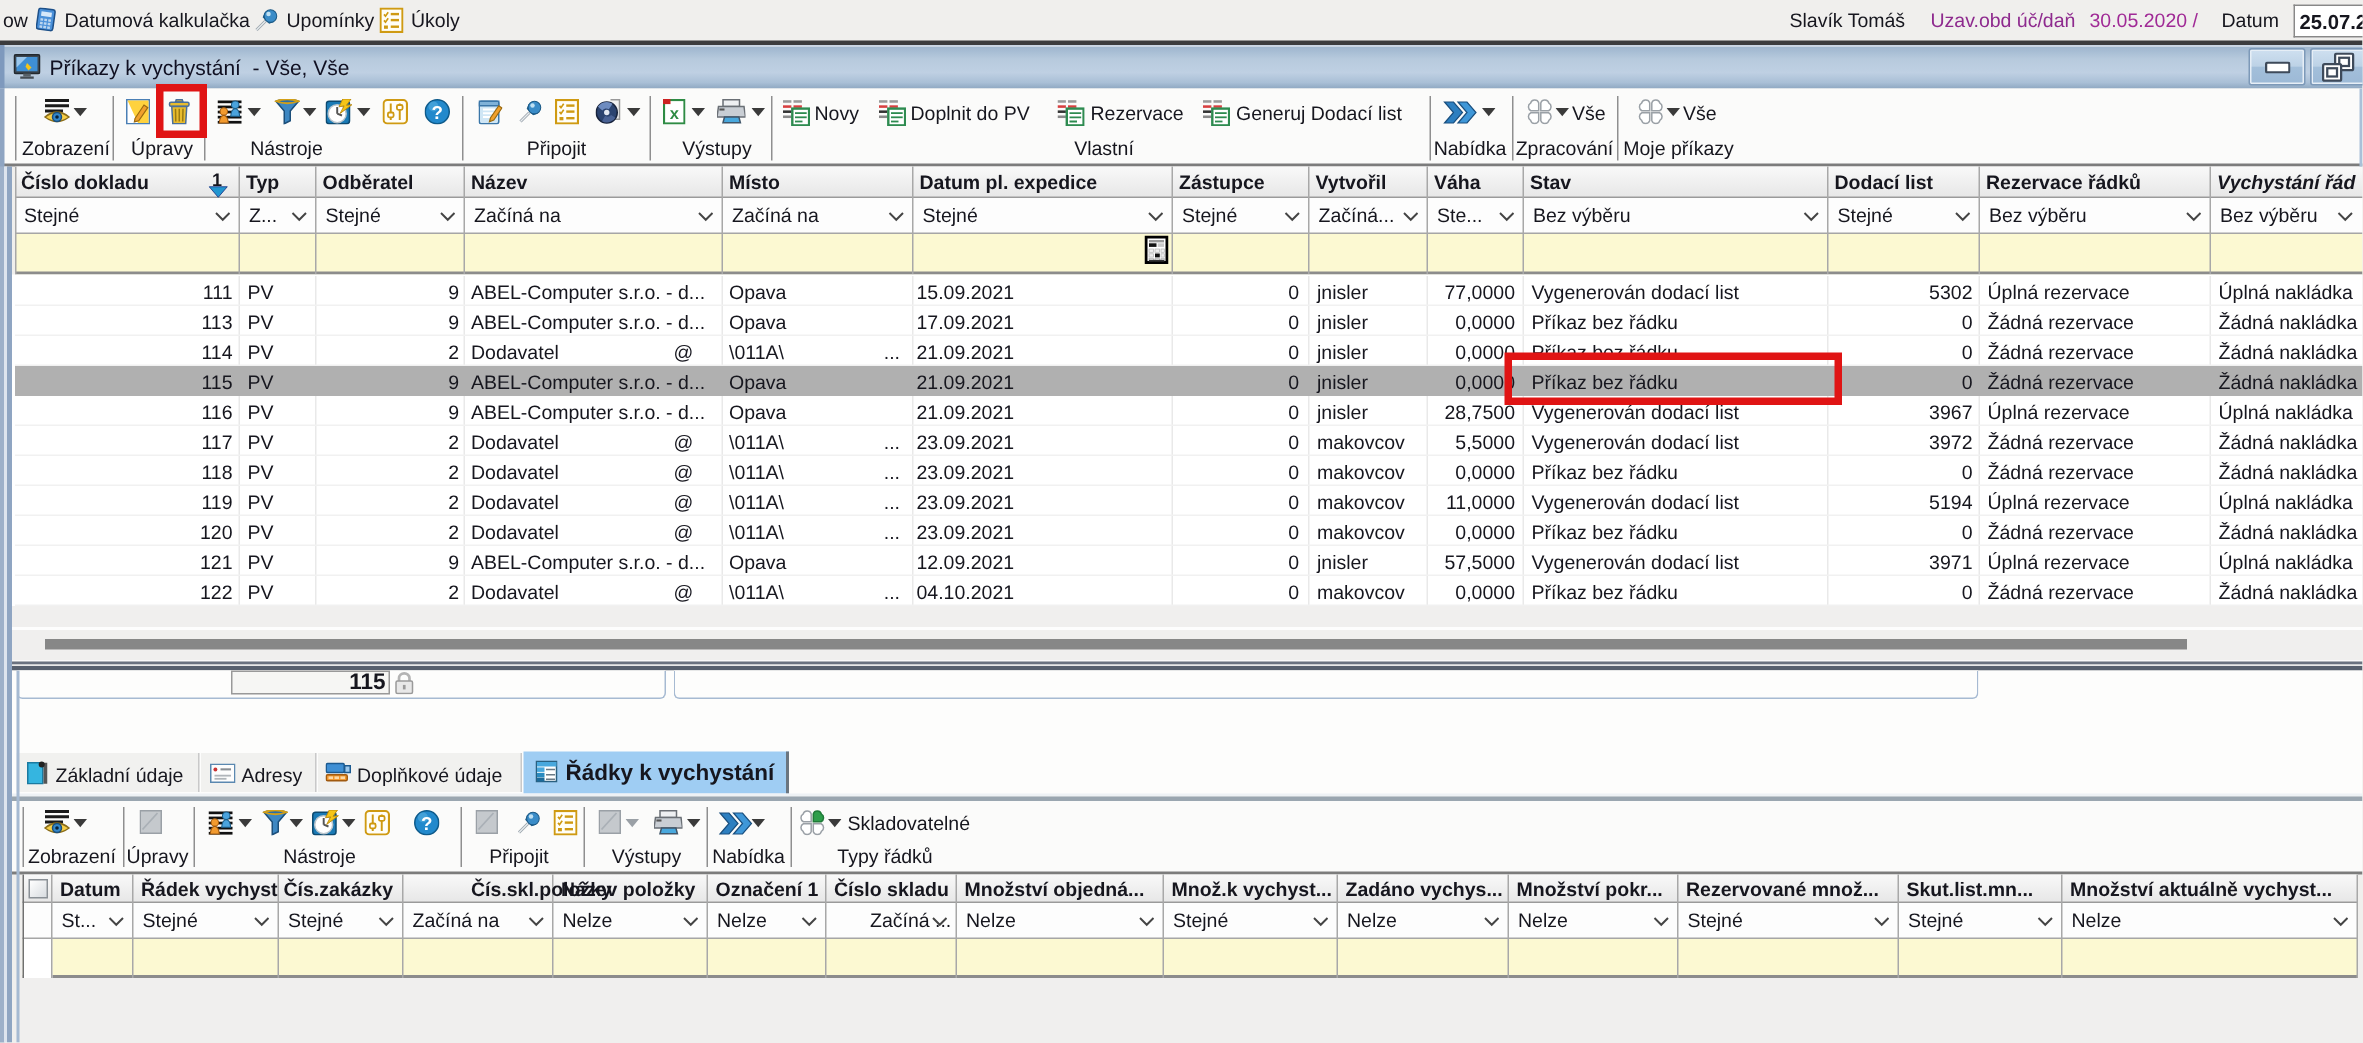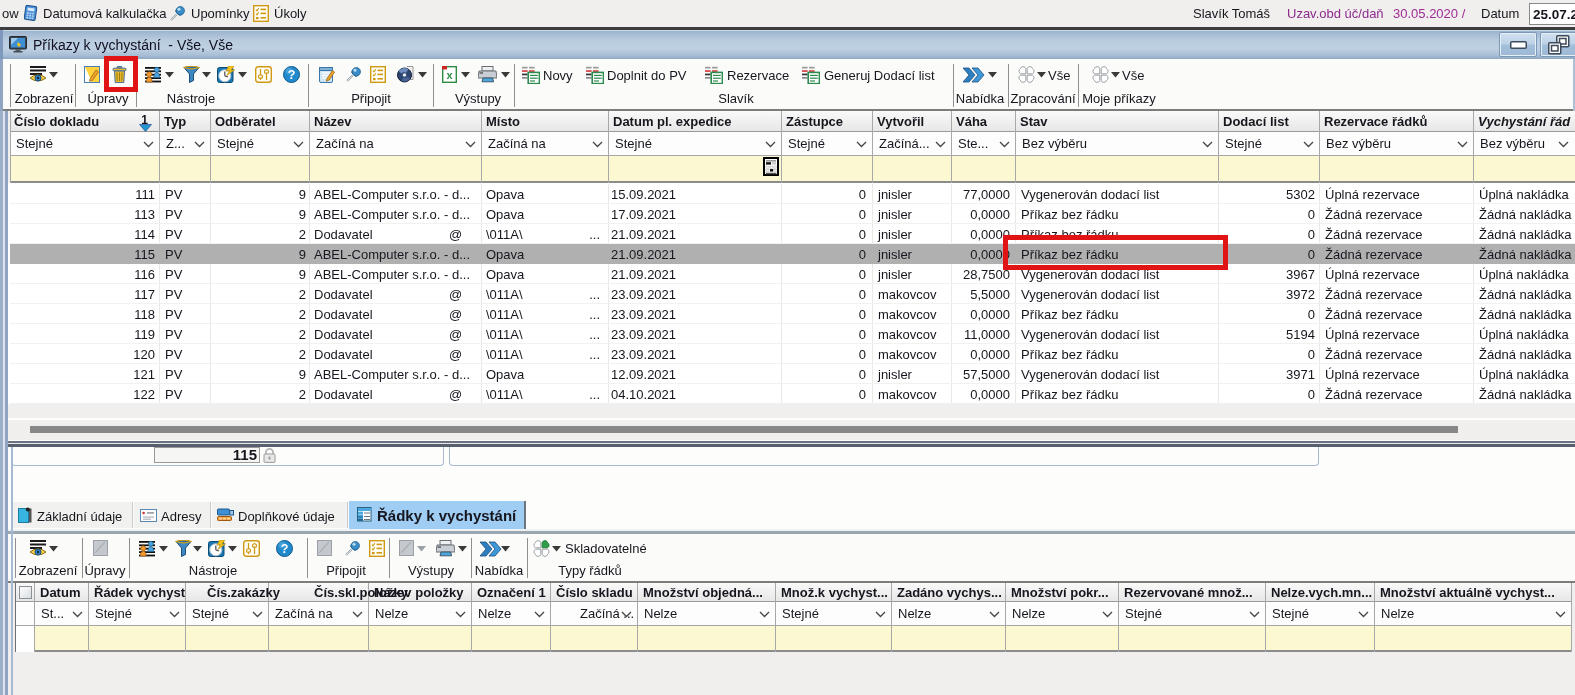--- a/index.html
+++ b/index.html
@@ -279,21 +279,21 @@
   </svg>
 <svg style="position:absolute;left:1111px;top:72px" width="9" height="6" viewBox="0 0 9 6">
     <polygon points="0,0 9,0 4.5,5.5" fill="#3a3a3a"></polygon>
   </svg>
 <div class="t" style="left:1122px;top:68px;">Vše</div>
 <div class="lbl" style="left:-26px;top:91px;width:140px;">Zobrazení</div>
 <div class="lbl" style="left:38px;top:91px;width:140px;">Úpravy</div>
 <div class="lbl" style="left:121px;top:91px;width:140px;">Nástroje</div>
 <div class="lbl" style="left:301px;top:91px;width:140px;">Připojit</div>
 <div class="lbl" style="left:408px;top:91px;width:140px;">Výstupy</div>
-<div class="lbl" style="left:666px;top:91px;width:140px;">Slavík</div>
+<div class="lbl" style="left:666px;top:91px;width:140px;">Vlastní</div>
 <div class="lbl" style="left:910px;top:91px;width:140px;">Nabídka</div>
 <div class="lbl" style="left:973px;top:91px;width:140px;text-align:center;">Zpracování</div>
 <div class="lbl" style="left:1049px;top:91px;width:140px;">Moje příkazy</div>
 <div class="" style="left:104px;top:56px;width:34px;height:36px;border:5px solid #e01414;"></div>
 <div class="" style="left:10px;top:111px;width:1565px;height:21px;background:linear-gradient(#f9f9f9,#e7e7e7);border-bottom:1px solid #9a9a9a;"></div>
 <div class="" style="left:10px;top:132px;width:1565px;height:24px;background:#fdfdfd;border-bottom:1px solid #a6a6a6;"></div>
 <div class="" style="left:10px;top:156px;width:1565px;height:27px;background:#fcf9d2;border-bottom:2px solid #8c8c8c;"></div>
 <div class="" style="left:159px;top:111px;width:1px;height:72px;background:#a8a8a8;"></div>
 <div class="t" style="left:14px;top:114px;font-weight:bold;">Číslo dokladu</div>
 <div class="" style="left:210px;top:111px;width:1px;height:72px;background:#a8a8a8;"></div>
@@ -763,41 +763,41 @@
 <div class="" style="left:15px;top:583px;width:1557px;height:19px;background:linear-gradient(#f9f9f9,#e7e7e7);border-bottom:1px solid #9a9a9a;"></div>
 <div class="" style="left:15px;top:602px;width:1557px;height:24px;background:#fdfdfd;border-bottom:1px solid #a6a6a6;"></div>
 <div class="" style="left:15px;top:626px;width:1557px;height:26px;background:#fcf9d2;border-bottom:2px solid #8c8c8c;"></div>
 <div class="" style="left:15px;top:626px;width:20px;height:26px;background:#fff;"></div>
 <div class="" style="left:34px;top:583px;width:1px;height:69px;background:#a8a8a8;"></div>
 <div class="" style="left:88px;top:583px;width:1px;height:69px;background:#a8a8a8;"></div>
 <div class="t" style="left:40px;top:585px;font-weight:bold;">Datum</div>
 <div class="" style="left:185px;top:583px;width:1px;height:69px;background:#a8a8a8;"></div>
 <div class="t" style="left:94px;top:585px;font-weight:bold;">Řádek vychyst</div>
 <div class="" style="left:268px;top:583px;width:1px;height:69px;background:#a8a8a8;"></div>
-<div class="t" style="left:207px;top:585px;font-weight:bold;">Čís.zakázky</div>
+<div class="t" style="left:189px;top:585px;font-weight:bold;">Čís.zakázky</div>
 <div class="" style="left:368px;top:583px;width:1px;height:69px;background:#a8a8a8;"></div>
 <div class="t" style="left:274px;top:585px;font-weight:bold;margin-left:40px;">Čís.skl.položky</div>
 <div class="" style="left:471px;top:583px;width:1px;height:69px;background:#a8a8a8;"></div>
 <div class="t" style="left:374px;top:585px;font-weight:bold;">Název položky</div>
 <div class="" style="left:550px;top:583px;width:1px;height:69px;background:#a8a8a8;"></div>
 <div class="t" style="left:477px;top:585px;font-weight:bold;">Označení 1</div>
 <div class="" style="left:637px;top:583px;width:1px;height:69px;background:#a8a8a8;"></div>
 <div class="t" style="left:556px;top:585px;font-weight:bold;">Číslo skladu</div>
 <div class="" style="left:775px;top:583px;width:1px;height:69px;background:#a8a8a8;"></div>
 <div class="t" style="left:643px;top:585px;font-weight:bold;">Množství objedná...</div>
 <div class="" style="left:891px;top:583px;width:1px;height:69px;background:#a8a8a8;"></div>
 <div class="t" style="left:781px;top:585px;font-weight:bold;">Množ.k vychyst...</div>
 <div class="" style="left:1005px;top:583px;width:1px;height:69px;background:#a8a8a8;"></div>
 <div class="t" style="left:897px;top:585px;font-weight:bold;text-align:center;">Zadáno vychys...</div>
 <div class="" style="left:1118px;top:583px;width:1px;height:69px;background:#a8a8a8;"></div>
 <div class="t" style="left:1011px;top:585px;font-weight:bold;">Množství pokr...</div>
 <div class="" style="left:1265px;top:583px;width:1px;height:69px;background:#a8a8a8;"></div>
 <div class="t" style="left:1124px;top:585px;font-weight:bold;">Rezervované množ...</div>
 <div class="" style="left:1374px;top:583px;width:1px;height:69px;background:#a8a8a8;"></div>
-<div class="t" style="left:1271px;top:585px;font-weight:bold;">Nelze.vych.mn...</div>
+<div class="t" style="left:1271px;top:585px;font-weight:bold;">Skut.list.mn...</div>
 <div class="" style="left:1571px;top:583px;width:1px;height:69px;background:#a8a8a8;"></div>
 <div class="t" style="left:1380px;top:585px;font-weight:bold;">Množství aktuálně vychyst...</div>
 <div class="" style="left:15px;top:583px;width:1px;height:69px;background:#707070;"></div>
 <div class="" style="left:19px;top:586px;width:13px;height:13px;background:linear-gradient(135deg,#fff,#d8dce0);border:1px solid #8a9096;"></div>
 <div class="t" style="left:41px;top:606px;">St...</div>
 <svg style="position:absolute;left:72px;top:611px" width="11" height="7" viewBox="0 0 11 7">
     <polyline points="1,1 5.5,5.5 10,1" fill="none" stroke="#444" stroke-width="1.3"></polyline>
   </svg>
 <div class="t" style="left:95px;top:606px;">Stejné</div>
 <svg style="position:absolute;left:169px;top:611px" width="11" height="7" viewBox="0 0 11 7">

